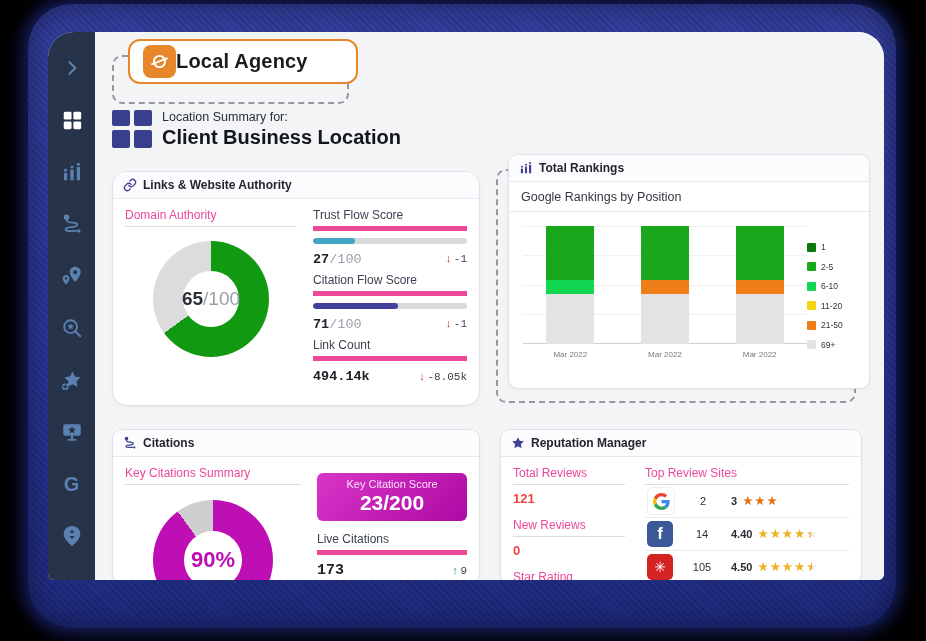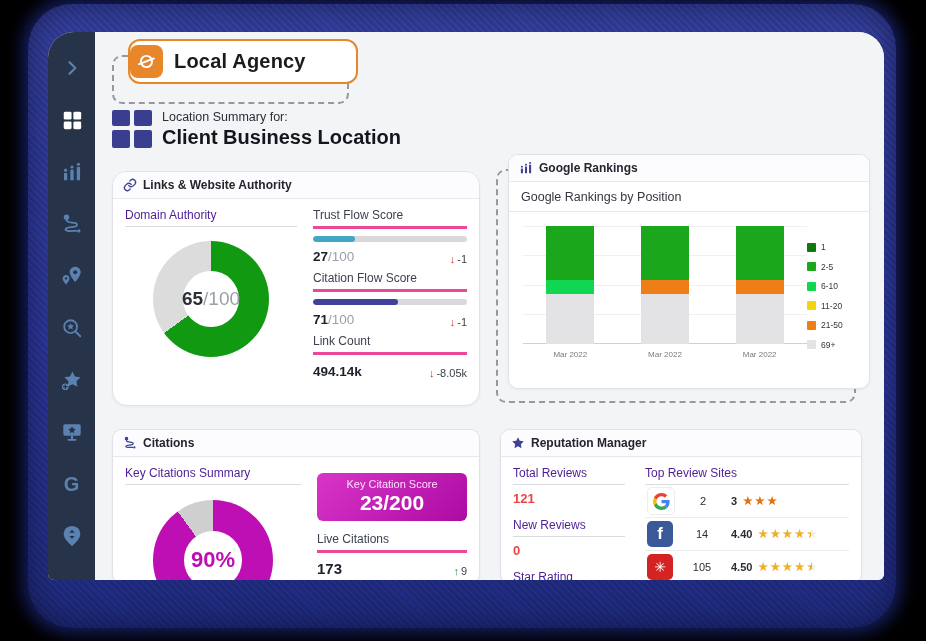--- a/index.html
+++ b/index.html
@@ -18,54 +18,54 @@
     padding-top:10px;flex-shrink:0;}
   .side-item{width:47px;height:52px;display:flex;align-items:center;justify-content:center;
     color:#5b81b0;cursor:pointer;}
   .side-item svg{display:block;}
   .side-item.active{color:#ffffff;}
   .gtext{font-size:20px;font-weight:bold;line-height:1;}
   
   .main{position:relative;flex:1;background:#f3f4f6;}
   .dashed-box{position:absolute;border:2px dashed #97979e;border-radius:10px;z-index:1;}
   .logo-pill{position:absolute;left:33px;top:7px;width:230px;height:45px;background:#fff;
-    border:2px solid #e8872a;border-radius:12px;display:flex;align-items:center;gap:11px;
-    box-sizing:border-box;z-index:2;cursor:pointer;}
+    border:2px solid #e8872a;border-radius:12px;display:flex;align-items:center;
+    padding-left:13px;box-sizing:border-box;z-index:2;cursor:pointer;}
   .logo-badge{width:33px;height:33px;border-radius:8px;background:#e8872a;display:flex;
     align-items:center;justify-content:center;}
   .logo-text{font-size:20px;font-weight:800;color:#1b1b1f;letter-spacing:.2px;}
   .summary{position:absolute;left:17px;top:78px;display:flex;gap:10px;align-items:flex-start;}
   .sq-grid{display:grid;grid-template-columns:18px 18px;grid-template-rows:16px 18px;gap:4px;}
   .sq{background:#3a3e8e;border-radius:2px;}
   .eyebrow{font-size:12.5px;color:#2b2f3a;margin-bottom:2px;}
   .big-title{font-size:20px;font-weight:800;color:#14161e;}
   
   .card{position:absolute;background:#fff;border:1px solid #e1e2e8;border-radius:10px;
     box-shadow:0 1px 3px rgba(20,20,40,.05);overflow:hidden;z-index:2;}
   .card-head{display:flex;align-items:center;gap:6px;padding:6px 10px;background:#fcfcfe;
     border-bottom:1px solid #e7e8ee;font-size:12px;font-weight:700;color:#23252e;height:14px;}
   .card-head .hicon{color:#3f4293;display:flex;align-items:center;}
   .card-body{padding:9px 12px;display:flex;gap:16px;}
-  .col-label{font-size:12px;color:#4c1d95;padding-bottom:4px;border-bottom:1px solid #dadce2;}
+  .col-label{font-size:12px;color:#ec4899;padding-bottom:4px;border-bottom:1px solid #dadce2;}
   
   .donut{position:relative;border-radius:50%;}
   .donut-hole{position:absolute;inset:26%;background:#fff;border-radius:50%;display:flex;
     align-items:center;justify-content:center;white-space:nowrap;}
   .donut-green{background:conic-gradient(#119911 calc(var(--dp)*1%),#dcdcdc 0);}
   .donut-magenta{background:conic-gradient(#bd0fb4 calc(var(--dp)*1%),#cfcfcf 0);}
   .dv{font-size:19px;font-weight:700;color:#2b2f38;}
   .ds{font-size:19px;color:#9aa0a8;}
   .dp{font-size:22px;font-weight:700;color:#bd0fb4;}
   
   .metric{margin-bottom:4px;}
-  .mlabel{font-size:12px;color:#3c4250;padding-bottom:4px;border-bottom:3px solid #ec4899;
+  .mlabel{font-size:12px;color:#3c4250;padding-bottom:4px;border-bottom:5px solid #ec4899;
     margin-bottom:7px;}
   .track{height:6px;border-radius:3px;background:#d9d9dc;overflow:hidden;margin-bottom:6px;}
   .fill{height:100%;border-radius:3px;}
-  .vrow{display:flex;justify-content:space-between;align-items:flex-end;height:17px;margin-bottom:6px;}
+  .vrow{display:flex;justify-content:space-between;align-items:center;height:17px;margin-bottom:6px;font-family:Liberation Mono, monospace;}
   .vnum{font-size:13.5px;font-weight:700;color:#1d2129;}
   .vsuf{font-size:13.5px;color:#9aa0a8;font-weight:400;}
   .delta{display:flex;align-items:center;gap:2px;font-size:11px;color:#3a3f47;}
   .arr{font-weight:700;font-size:11px;}
   .arr.down{color:#d22b2b;} .arr.up{color:#17a34a;}
   
   .subtitle{font-size:12.5px;color:#33363f;padding:8px 12px 7px;border-bottom:1px solid #e7e8ee;}
   .chart-wrap{display:flex;padding:14px 8px 0 14px;}
   .plot{flex:1;}
   .bars-area{position:relative;height:118px;}
@@ -296,21 +296,21 @@
           <span class="hicon">
             <svg width="14" height="14" viewBox="0 0 24 24" fill="currentColor">
                 <circle cx="5" cy="10" r="1.7"></circle>
                 <rect x="3.2" y="13" width="3.6" height="8"></rect>
                 <circle cx="12" cy="6.5" r="1.7"></circle>
                 <rect x="10.2" y="9.5" width="3.6" height="11.5"></rect>
                 <circle cx="19" cy="3.5" r="1.7"></circle>
                 <rect x="17.2" y="6.5" width="3.6" height="14.5"></rect>
               </svg>
           </span>
-          <span>Google Rankings</span>
+          <span>Total Rankings</span>
         </div>
         <div class="subtitle">Google Rankings by Position</div>
         <div class="chart-wrap">
           <div class="plot">
             <div class="bars-area">
               <div class="gridline" style="top:0;"></div>
               <div class="gridline" style="top:29px;"></div>
               <div class="gridline" style="top:59px;"></div>
               <div class="gridline" style="top:88px;"></div>
               <div class="axis"></div>

